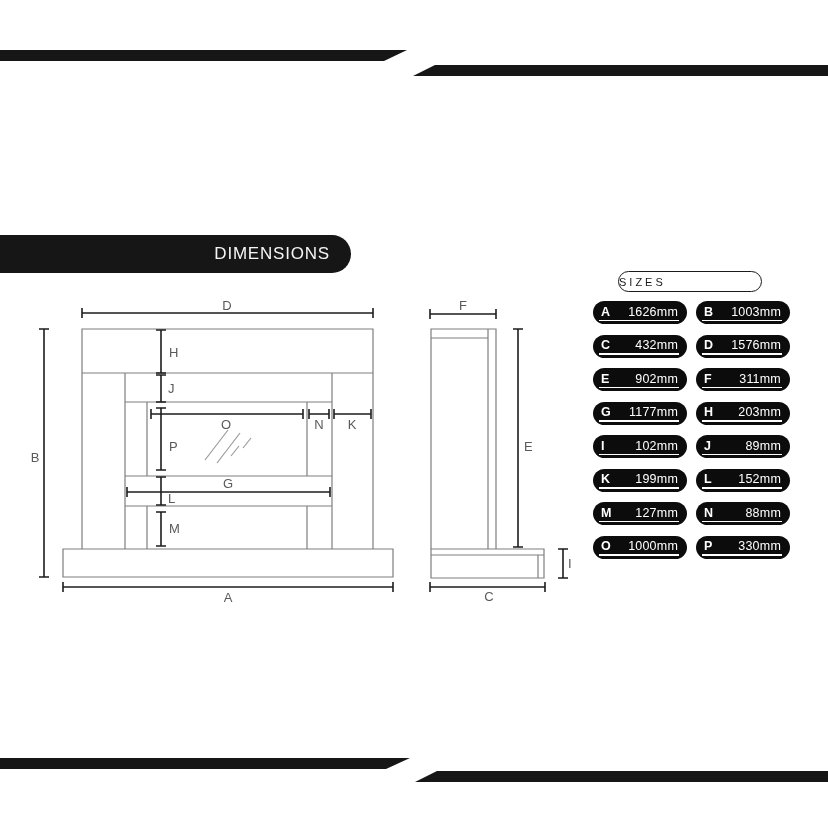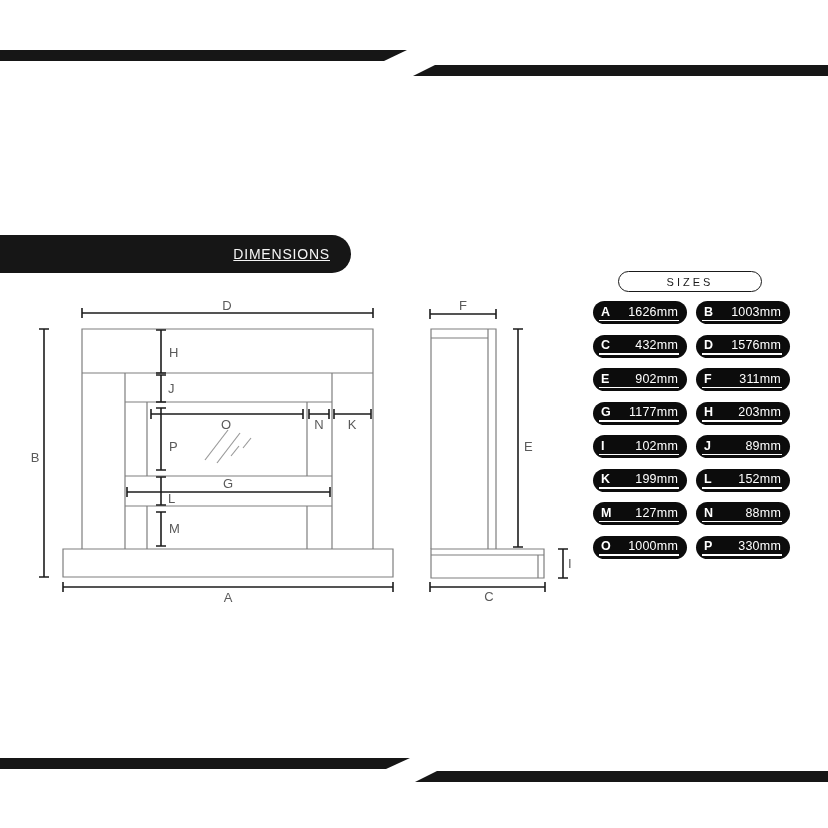--- a/index.html
+++ b/index.html
@@ -14,33 +14,33 @@
       clip-path:polygon(22px 0,100% 0,100% 100%,0 100%);}
   .stripe.bl{left:0;top:758px;width:410px;
       clip-path:polygon(0 0,100% 0,calc(100% - 24px) 100%,0 100%);}
   .stripe.br{left:415px;top:771px;width:413px;
       clip-path:polygon(22px 0,100% 0,100% 100%,0 100%);}
 
   
   .dim-bar{position:absolute;left:0;top:235px;width:351px;height:38px;background:#161616;
       border-radius:0 19px 19px 0;display:flex;align-items:center;justify-content:flex-end;
       padding-right:21px;box-sizing:border-box;}
-  .dim-bar span{color:#f5f5f5;font-size:14px;font-weight:500;letter-spacing:0.8px;text-decoration:underline;}
+  .dim-bar span{color:#f5f5f5;font-size:17px;font-weight:500;letter-spacing:0.8px;}
 
   
   svg.diagram{position:absolute;left:0;top:0;}
   .draw{stroke:#7e7e7e;stroke-width:1.2;fill:none;}
   .glass{stroke:#9a9a9a;stroke-width:1.2;fill:none;}
   .arrow{stroke:#1d1d1d;stroke-width:1.6;fill:none;}
   text.lbl{font-family:"Liberation Sans",sans-serif;font-size:13px;fill:#5a5a5a;}
 
   
   .sizes-title{position:absolute;left:618px;top:271px;width:144px;height:21px;background:#ffffff;
       border:1.5px solid #1a1a1a;border-radius:12px;box-sizing:border-box;display:flex;
-      align-items:center;justify-content:center;}
+      align-items:center;justify-content:flex-start;}
   .sizes-title span{font-size:11px;letter-spacing:3px;color:#1a1a1a;font-weight:500;}
   .sizes-grid{position:absolute;left:593px;top:301px;display:grid;
       grid-template-columns:94px 94px;column-gap:9px;row-gap:10.5px;}
   .pill{position:relative;height:23px;background:#0c0c0c;border-radius:12px;
       display:flex;align-items:center;box-sizing:border-box;padding:0 9px 2px 8px;}
   .pill .ltr{color:#ffffff;font-size:12.5px;font-weight:bold;}
   .pill .val{color:#ffffff;font-size:12.5px;font-weight:normal;margin-left:auto;letter-spacing:0.2px;}
   .pill .ul{position:absolute;left:6px;right:8px;bottom:3px;height:1.5px;background:#ffffff;}
 </style>
 </head>

